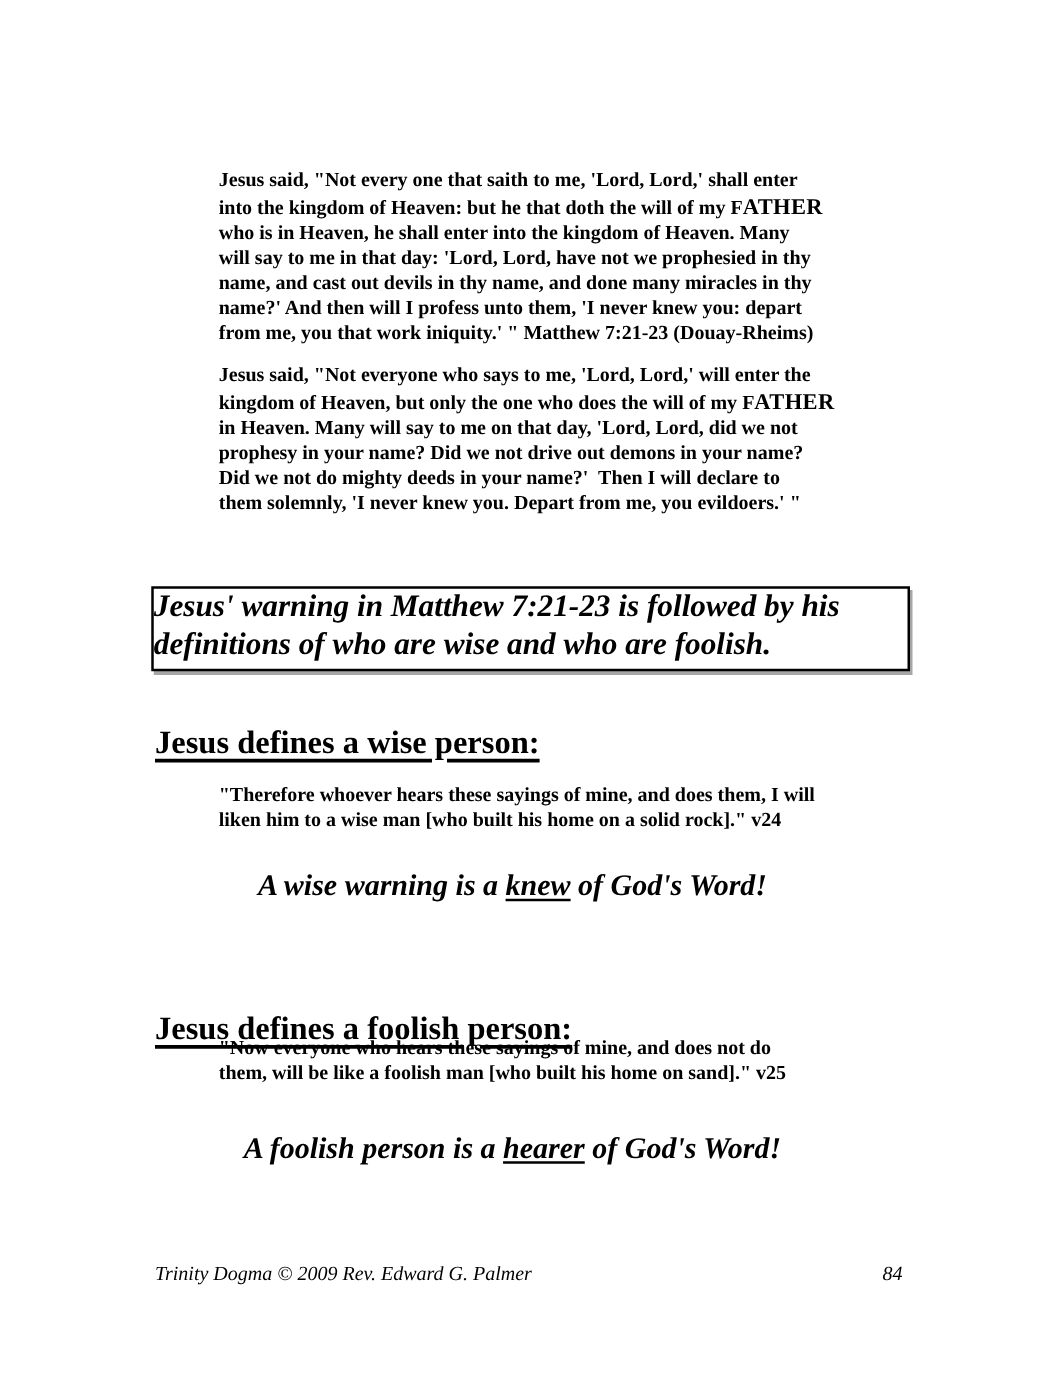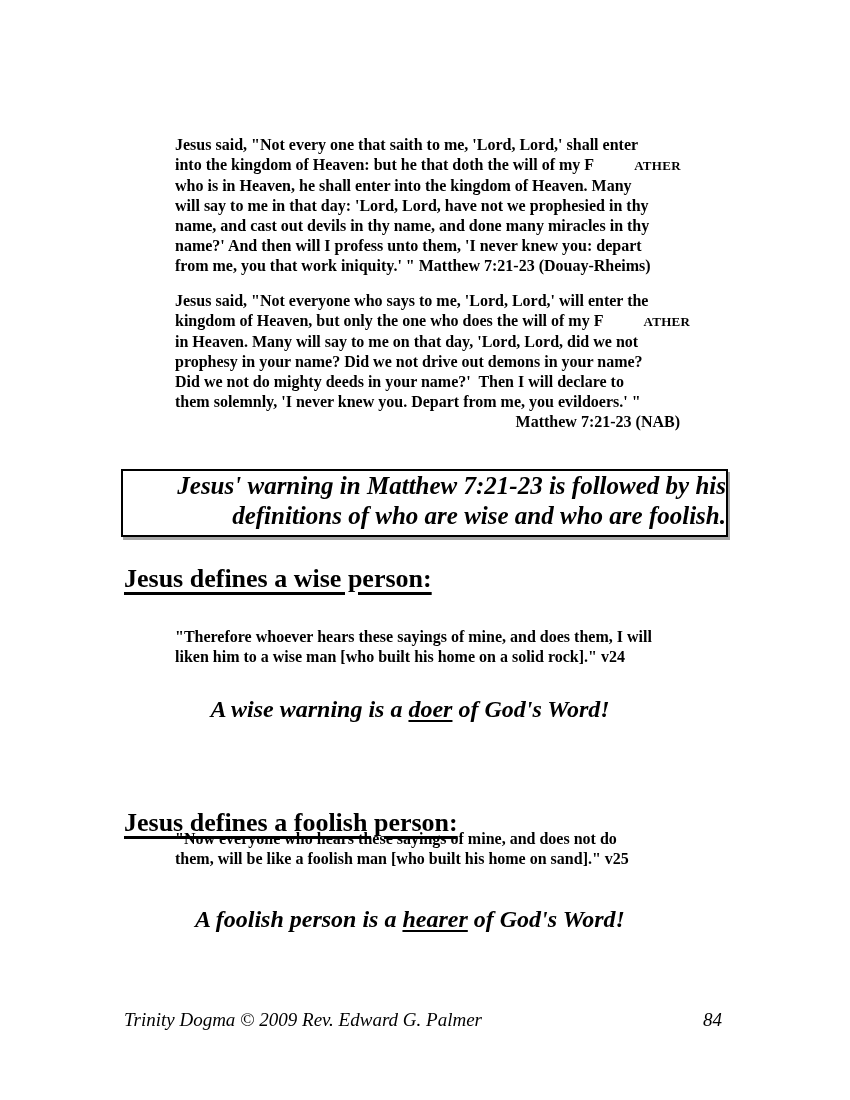--- a/index.html
+++ b/index.html
@@ -16,37 +16,37 @@
 
   
   .quote {
     left: 175px;
     width: 520px;
     font-weight: bold;
     font-size: 16px;
     line-height: 20px;
     white-space: pre;
   }
-  .quote .sc-rest { font-size: 13px; letter-spacing: 0.3px; margin-left: 40px; }
+  .quote .sc-rest { font-size: 18px; letter-spacing: 0.3px; }
   .attribution {
     text-align: right;
     white-space: normal;
     width: 505px;
   }
 
   
   .title-box {
     left: 121px;
     top: 469px;
     width: 607px;
     height: 68px;
     box-sizing: border-box;
     border: 2px solid #000000;
     box-shadow: 2px 3px 0 #a6a6a6;
-    text-align: right;
+    text-align: left;
     font-weight: bold;
     font-style: italic;
     font-size: 25px;
     line-height: 30px;
     white-space: pre;
     padding-top: 0px;
   }
 
   
   .heading {
@@ -77,21 +77,21 @@
   }
 
   
   .footer {
     left: 124px;
     top: 1012px;
     width: 598px;
     display: flex;
     justify-content: space-between;
     font-style: italic;
-    font-size: 19px;
+    font-size: 16px;
     line-height: 16px;
   }
 </style>
 </head>
 <body>
 
 <div class="page">
 
   <div class="abs quote" style="top:135px;"><span>Jesus said, "Not every one that saith to me, 'Lord, Lord,' shall enter
 into the kingdom of Heaven: but he that doth the will of my </span><span>F</span><span class="sc-rest">ATHER</span><span>
@@ -99,31 +99,31 @@
 will say to me in that day: 'Lord, Lord, have not we prophesied in thy
 name, and cast out devils in thy name, and done many miracles in thy
 name?' And then will I profess unto them, 'I never knew you: depart
 from me, you that work iniquity.' " Matthew 7:21-23 (Douay-Rheims)</span></div>
 
   <div class="abs quote" style="top:291px;"><span>Jesus said, "Not everyone who says to me, 'Lord, Lord,' will enter the
 kingdom of Heaven, but only the one who does the will of my </span><span>F</span><span class="sc-rest">ATHER</span><span>
 in Heaven. Many will say to me on that day, 'Lord, Lord, did we not
 prophesy in your name? Did we not drive out demons in your name?
 Did we not do mighty deeds in your name?'  Then I will declare to
-them solemnly, 'I never knew you. Depart from me, you evildoers.' "</span><div class="attribution">Matthew 7:21-23 (NAB)</div></div>
+them solemnly, 'I never knew you. Depart from me, you evildoers.' "</span></div>
 
   <div class="abs title-box"><span>Jesus' warning in Matthew 7:21-23 is followed by his
 definitions of who are wise and who are foolish.</span></div>
 
-  <div class="abs heading" style="top:563px;">Jesus defines a wise person:</div>
+  <div class="abs heading" style="top:578px;">Jesus defines a wise person:</div>
 
   <div class="abs quote" style="top:627px;">"Therefore whoever hears these sayings of mine, and does them, I will
 liken him to a wise man [who built his home on a solid rock]." v24</div>
 
-  <div class="abs slogan" style="top:695px;"><span>A wise warning is a </span><span class="u-word">doer</span><span> of God's Word!</span></div>
+  <div class="abs slogan" style="top:695px;"><span>A wise warning is a </span><span class="u-word">knew</span><span> of God's Word!</span></div>
 
   <div class="abs heading" style="top:807px;">Jesus defines a foolish person:</div>
 
   <div class="abs quote" style="top:829px;">"Now everyone who hears these sayings of mine, and does not do
 them, will be like a foolish man [who built his home on sand]." v25</div>
 
   <div class="abs slogan" style="top:905px;text-align:center;"><span>A foolish person is a </span><span class="u-word">hearer</span><span> of God's Word!</span></div>
 
   <div class="abs footer">
     <span>Trinity Dogma © 2009 Rev. Edward G. Palmer</span>

